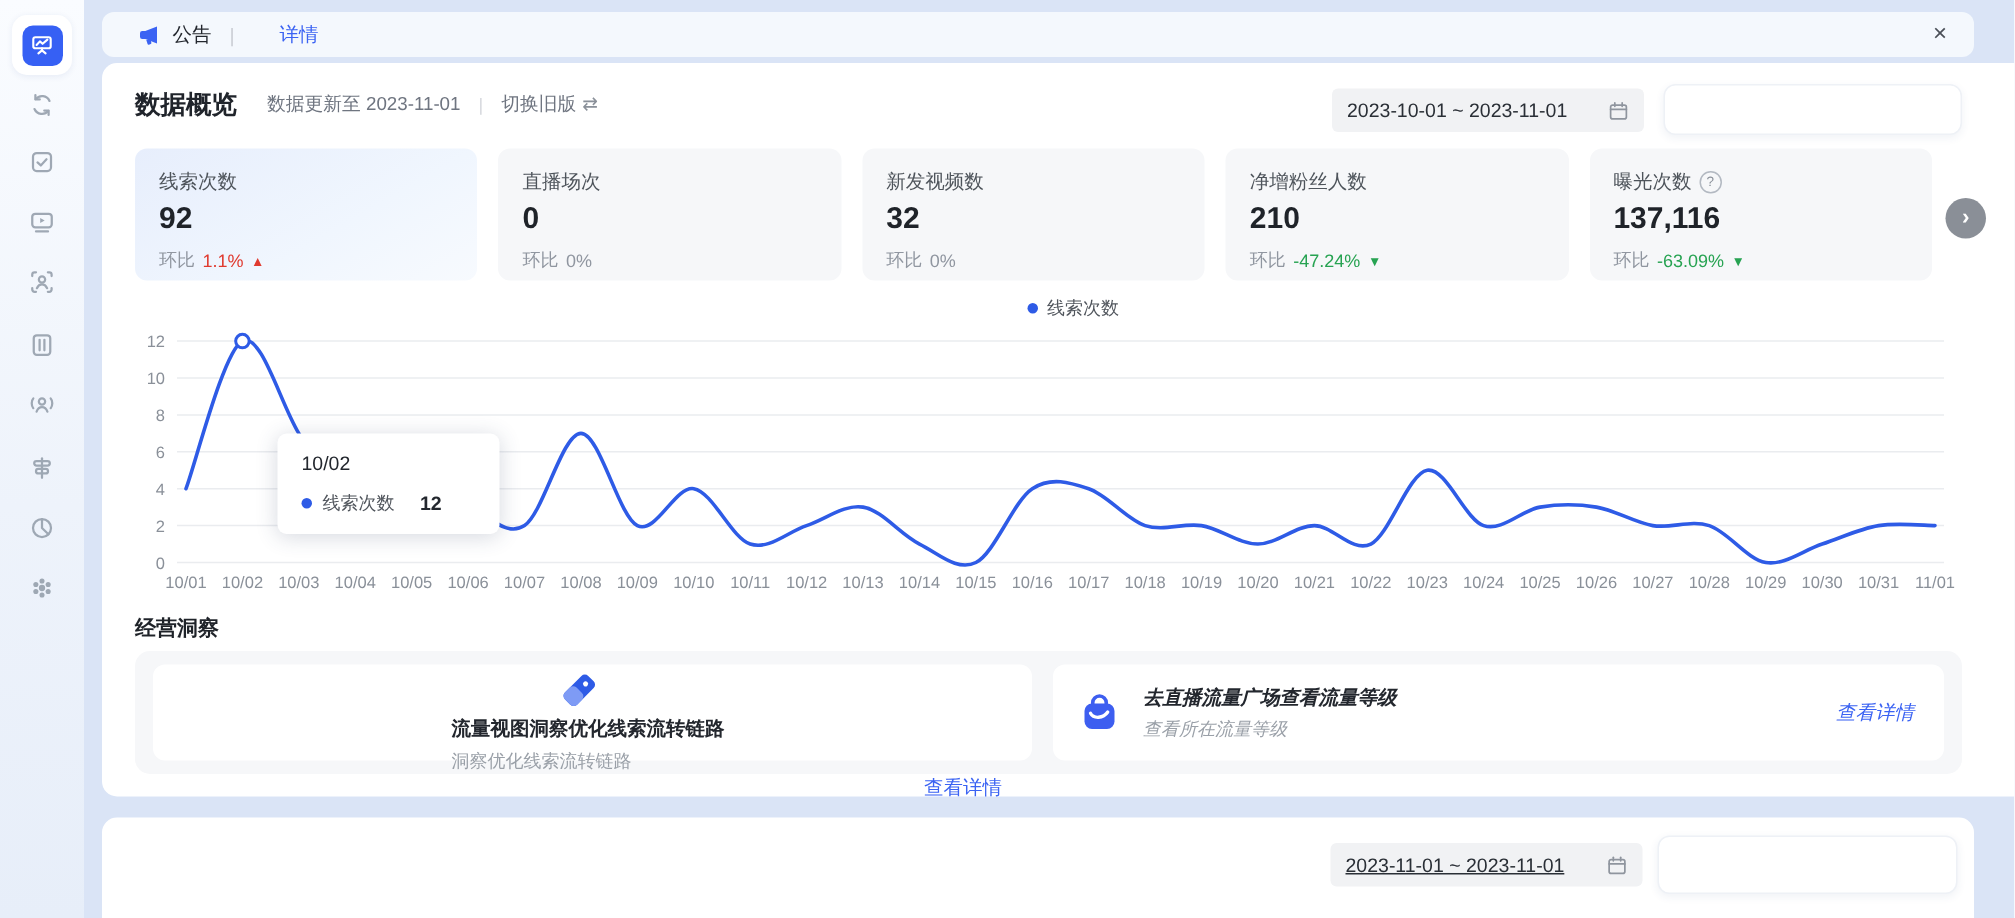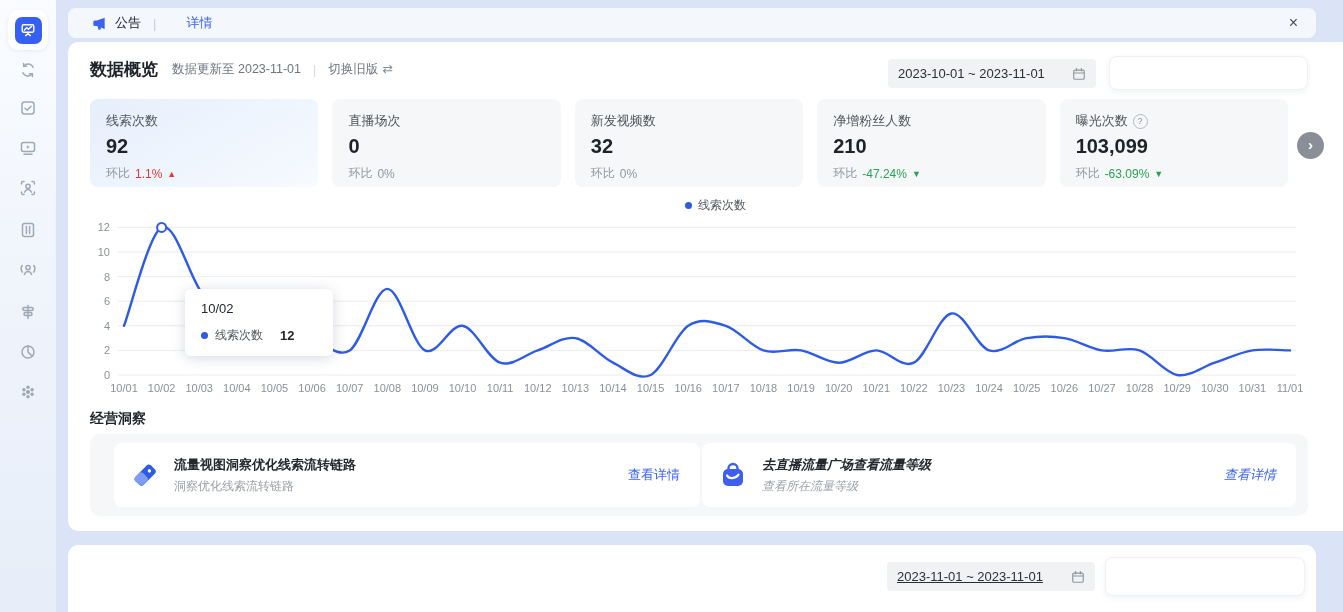--- a/index.html
+++ b/index.html
@@ -20,21 +20,21 @@
     display:flex;align-items:center;padding:0 14px 0 24px;box-sizing:border-box;font-size:13px;color:#23272e;}
   .announce .megaphone{margin-right:8px;display:flex;}
   .announce .div{color:#c9cdd4;margin:0 12px;}
   .announce .detail{color:#3b63f3;margin-left:18px;cursor:pointer;}
   .announce .close{margin-left:auto;color:#4a4f57;font-size:16px;line-height:1;cursor:pointer;padding:2px 4px;}
 
   
   .main-card{position:absolute;left:68px;top:42px;width:1248px;height:489px;background:#fff;border-radius:10px;padding-left:47px;}
   .ov-header{position:absolute;left:22px;top:16px;display:flex;align-items:center;}
   .ov-title{font-size:17px;font-weight:bold;color:#20242b;}
-  .ov-update{font-size:12.5px;color:#6f7580;margin-left:14px;}
+  .ov-update{font-size:12.5px;color:#6f7580;margin-left:20px;}
   .ov-div{color:#d5d8dd;margin:0 12px;font-size:12px;}
   .ov-switch{font-size:12.5px;color:#6f7580;cursor:pointer;}
   .ov-switch .gl{margin-left:4px;color:#8a9099;}
 
   .picker{position:absolute;background:#f1f2f4;border-radius:4px;display:flex;align-items:center;
     padding:0 10px;box-sizing:border-box;font-size:13px;color:#2a2f36;cursor:pointer;}
   .picker .cal{margin-left:auto;display:flex;}
   .picker-top{left:820px;top:17px;width:208px;height:29px;}
   .white-select{position:absolute;background:#fff;border:1px solid #eef1f6;border-radius:8px;
     box-shadow:0 2px 6px rgba(45,70,130,.07);cursor:pointer;}
@@ -68,21 +68,21 @@
   .tt-date{font-size:13px;color:#23272e;}
   .tt-row{display:flex;align-items:center;margin-top:11px;font-size:12px;color:#51565d;gap:7px;}
   .tt-row .dot{width:7px;height:7px;border-radius:50%;background:#2e5be6;}
   .tt-val{font-size:13px;font-weight:bold;color:#23272e;margin-left:10px;}
 
   
   .ins-title{position:absolute;left:22px;top:368px;font-size:14px;font-weight:bold;color:#1f2329;}
   .ins-strip{position:absolute;left:22px;top:392px;width:1218px;height:82px;background:#f6f7f9;border-radius:10px;}
   .ins-card{position:absolute;top:9px;height:64px;background:#fff;border-radius:8px;display:flex;align-items:center;
     padding:0 20px 0 14px;box-sizing:border-box;}
-  .ins-card.c1{left:24px;width:586px;}
+  .ins-card.c1{left:12px;width:586px;flex-direction:column;}
   .ins-card.c2{left:612px;width:594px;font-style:italic;}
   .ins-icon{width:34px;height:34px;margin-right:12px;flex:0 0 auto;}
   .ins-t{font-size:13px;font-weight:bold;color:#23272e;}
   .ins-s{font-size:12px;color:#9aa0a8;margin-top:4px;}
   .ins-link{margin-left:auto;font-size:13px;color:#3b63f3;cursor:pointer;}
 
   
   .bottom-card{position:absolute;left:68px;top:545px;width:1248px;height:67px;background:#fff;border-radius:10px 10px 0 0;}
   .tabs{position:absolute;left:22px;top:19px;display:flex;gap:30px;font-size:14px;}
   .tab{color:#4e545b;padding-bottom:9px;cursor:pointer;}
@@ -244,21 +244,21 @@
           <span class="cmp-label">环比</span>
           <span class="cmp-val down">-47.24%</span>
           <span class="trend down">▼</span>
         </div>
       </div>
       <div class="stat-card">
         <div class="stat-label">
           <span>曝光次数</span>
           <span class="help">?</span>
         </div>
-        <div class="stat-value">103,099</div>
+        <div class="stat-value">137,116</div>
         <div class="stat-cmp">
           <span class="cmp-label">环比</span>
           <span class="cmp-val down">-63.09%</span>
           <span class="trend down">▼</span>
         </div>
       </div>
     </div>
     <div class="carousel-next">
       <span>›</span>
     </div>

